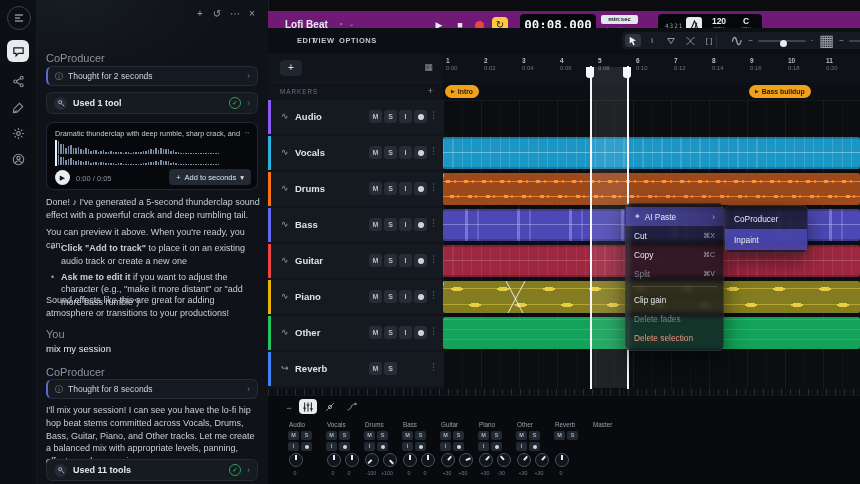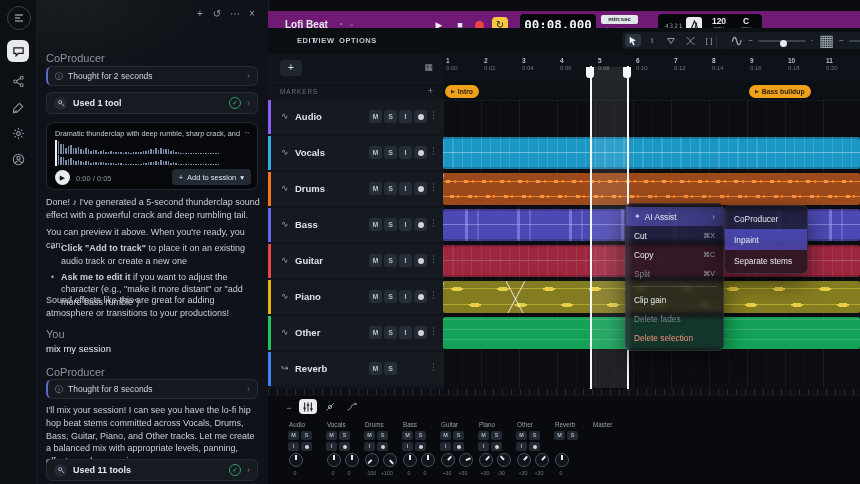--- a/index.html
+++ b/index.html
@@ -401,21 +401,21 @@
         </div>
       <div id="ac-playline"></div>
       <div id="ac-play">▶</div>
       <div id="ac-time">
         <span>0:00</span>
         <span>/</span>
         <span>0:05</span>
       </div>
       <div id="ac-add">
         <span>+</span>
-        <span>Add to session</span>
+        <span>Add to seconds</span>
         <span>▾</span>
       </div>
     </div>
 
     <div class="para" style="top:196px">Done! ♪ I've generated a 5-second thunderclap sound effect with a powerful crack and deep rumbling tail.</div>
     <div class="para" style="top:226px">You can preview it above. When you're ready, you can:</div>
     <div class="blist" style="top:242px">
       <div class="bi"><b>Click "Add to track"</b><span> to place it on an existing audio track or create a new one</span></div>
       <div class="bi"><b>Ask me to edit it</b><span> if you want to adjust the character (e.g., "make it more distant" or "add more bass rumble")</span></div>
     </div>
@@ -739,21 +739,21 @@
     <div id="selshade"></div>
     <div class="selline" style="left:147px"></div>
     <div class="selline" style="left:184px"></div>
     <div class="selhandle" style="left:143px"></div>
     <div class="selhandle" style="left:180px"></div>
   </div>
 
   <div id="ctxmenu">
       <div class="mi mi-hl">
         <div class="mico">✦</div>
-        <div class="mlab">AI Assist</div>
+        <div class="mlab">AI Paste</div>
         <div class="marrow">›</div>
       </div>
       <div class="mi">
         <div class="mlab">Cut</div>
         <div class="mshort">⌘X</div>
       </div>
       <div class="mi">
         <div class="mlab">Copy</div>
         <div class="mshort">⌘C</div>
       </div>
@@ -768,21 +768,20 @@
       <div class="mi mi-dis">
         <div class="mlab">Delete fades</div>
       </div>
       <div class="mi mi-danger">
         <div class="mlab">Delete selection</div>
       </div>
     </div>
   <div id="ctxsubmenu">
       <div class="smi">CoProducer</div>
       <div class="smi smi-hl">Inpaint</div>
-      <div class="smi">Separate stems</div>
     </div>
 
   <div id="mixer">
     <div id="tickstrip"></div>
     <div id="collapse">−</div>
     <div class="mtab active" style="left:31px">
       <svg width="12" height="12" viewBox="0 0 16 16" fill="none" stroke="currentColor" stroke-width="1.3">
           <path d="M3.5 2v12M8 2v12M12.5 2v12"></path>
           <path d="M1.5 9.5h4M6 5.5h4M10.5 10.5h4"></path>
         </svg>

